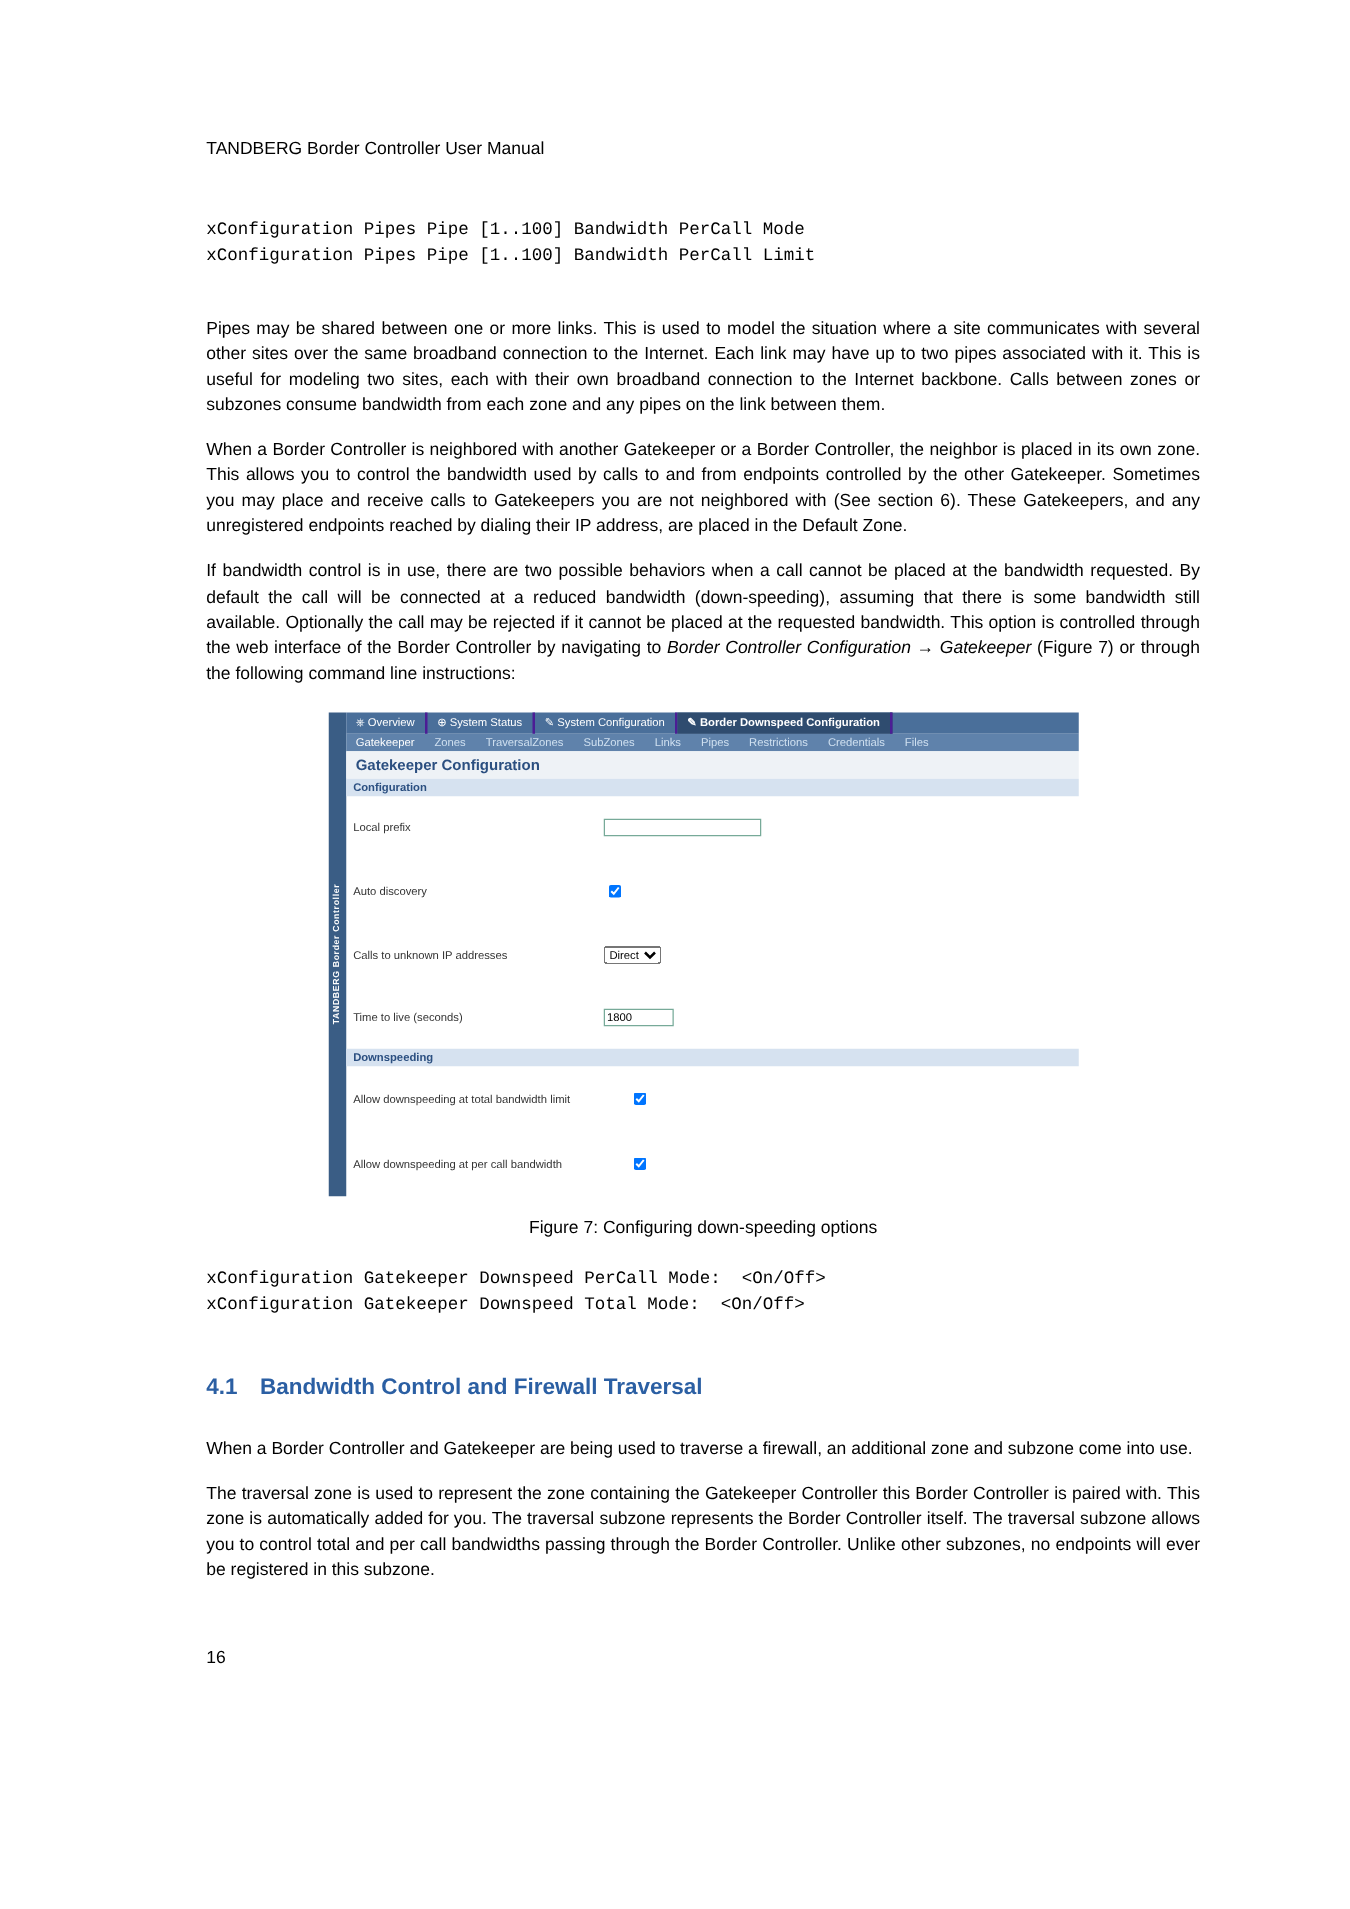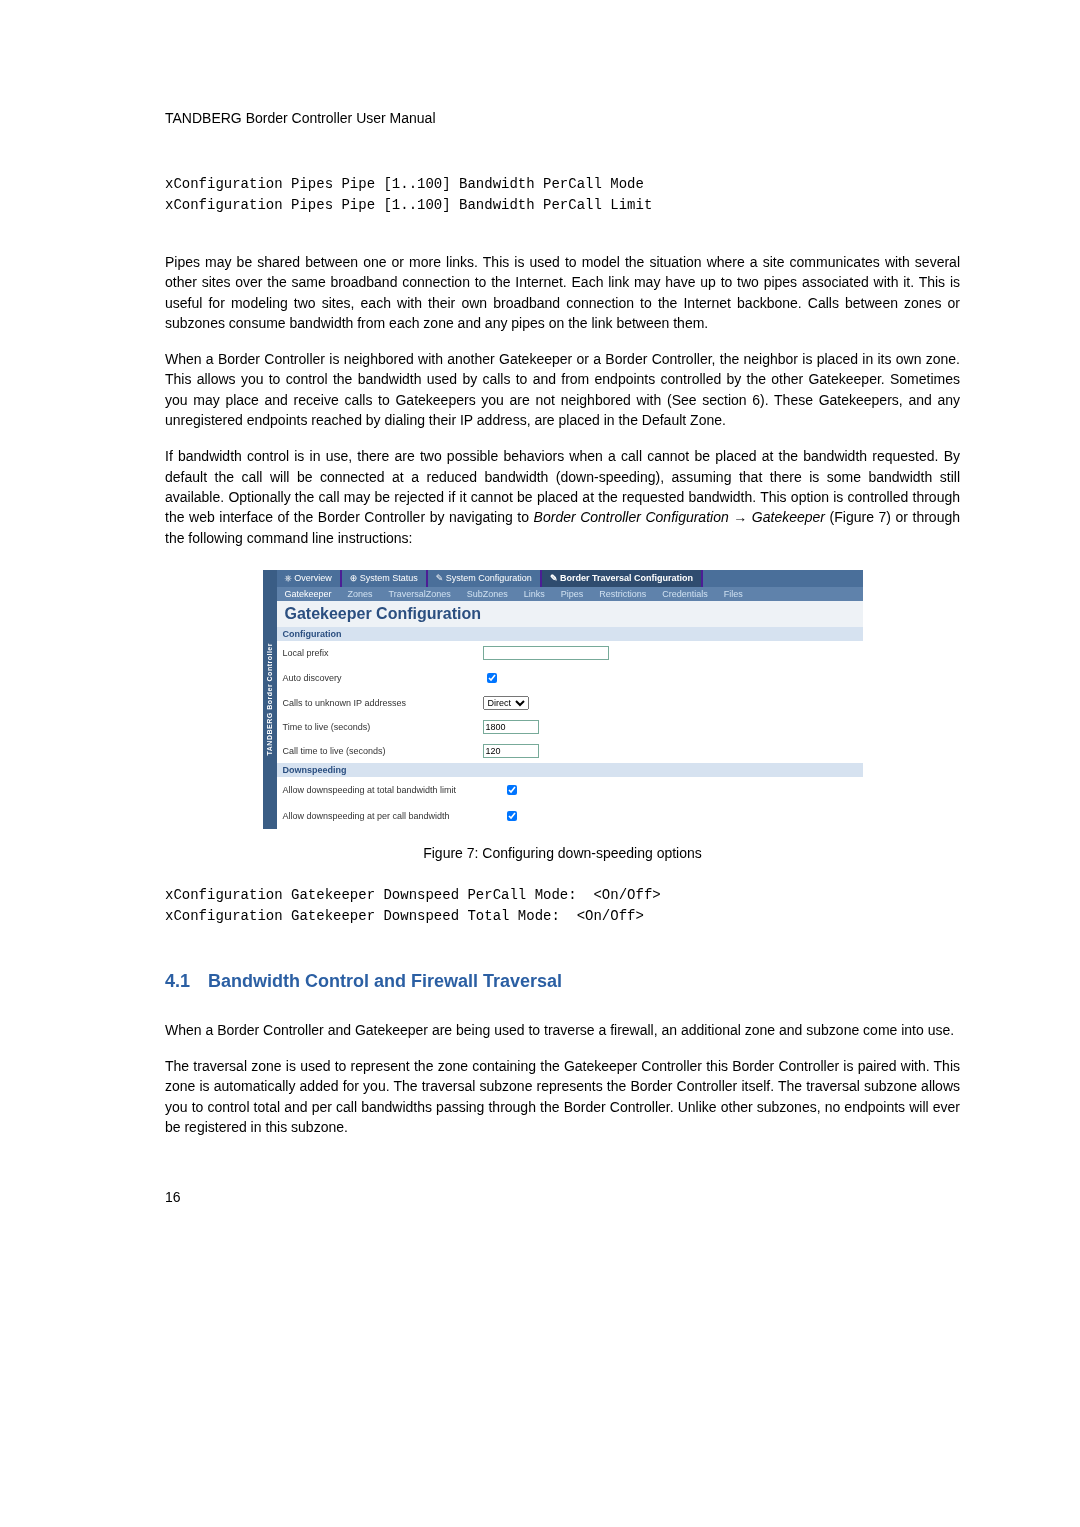--- a/index.html
+++ b/index.html
@@ -61,35 +61,35 @@
     font-size: 9px;
     color: #cfe0f0;
   }
   .subtab {
     padding: 2px 8px;
   }
   .subtab.active { color: #fff; }
   .section-title {
     background: #eef2f6;
     padding: 4px 8px;
-    font-size: 16px;
+    font-size: 12px;
     font-weight: bold;
     color: #2b4f80;
   }
   .subheader {
     background: #d6e2f0;
     font-size: 9px;
     font-weight: bold;
     padding: 2px 6px;
     color: #2b4f80;
   }
   .row {
     display: flex;
     font-size: 9px;
-    padding: 5px 6px;
+    padding: 18px 6px;
     align-items: center;
   }
   .row .lbl { width: 200px; color: #333; }
   .row .val input[type="text"] {
     font-size: 9px;
     height: 12px;
     border: 1px solid #7a9;
     padding: 0 2px;
   }
   .row .val select {
@@ -157,21 +157,21 @@
     <div class="figure-inner">
       <div class="figure-flex">
         <div class="figure-side">
           <div class="vlabel">TANDBERG Border Controller</div>
         </div>
         <div class="figure-main">
           <div class="tab-row">
             <div class="tab">⎈ Overview</div>
             <div class="tab">⊕ System Status</div>
             <div class="tab">✎ System Configuration</div>
-            <div class="tab active">✎ Border Traversal Configuration</div>
+            <div class="tab active">✎ Border Downspeed Configuration</div>
           </div>
           <div class="subtab-row">
             <div class="subtab active">Gatekeeper</div>
             <div class="subtab">Zones</div>
             <div class="subtab">TraversalZones</div>
             <div class="subtab">SubZones</div>
             <div class="subtab">Links</div>
             <div class="subtab">Pipes</div>
             <div class="subtab">Restrictions</div>
             <div class="subtab">Credentials</div>
@@ -188,24 +188,20 @@
             <div class="val"><input type="checkbox" checked="" style=""></div>
           </div>
           <div class="row">
             <div class="lbl">Calls to unknown IP addresses</div>
             <div class="val"><select><option>Direct</option></select></div>
           </div>
           <div class="row">
             <div class="lbl">Time to live (seconds)</div>
             <div class="val"><input type="text" style="width: 50px;" value="1800"></div>
           </div>
-          <div class="row">
-            <div class="lbl">Call time to live (seconds)</div>
-            <div class="val"><input type="text" style="width: 50px;" value="120"></div>
-          </div>
           <div class="subheader">Downspeeding</div>
           <div class="row">
             <div class="lbl" style="width:220px">Allow downspeeding at total bandwidth limit</div>
             <div class="val"><input type="checkbox" checked="" style=""></div>
           </div>
           <div class="row">
             <div class="lbl" style="width:220px">Allow downspeeding at per call bandwidth</div>
             <div class="val"><input type="checkbox" checked="" style=""></div>
           </div>
         </div>

